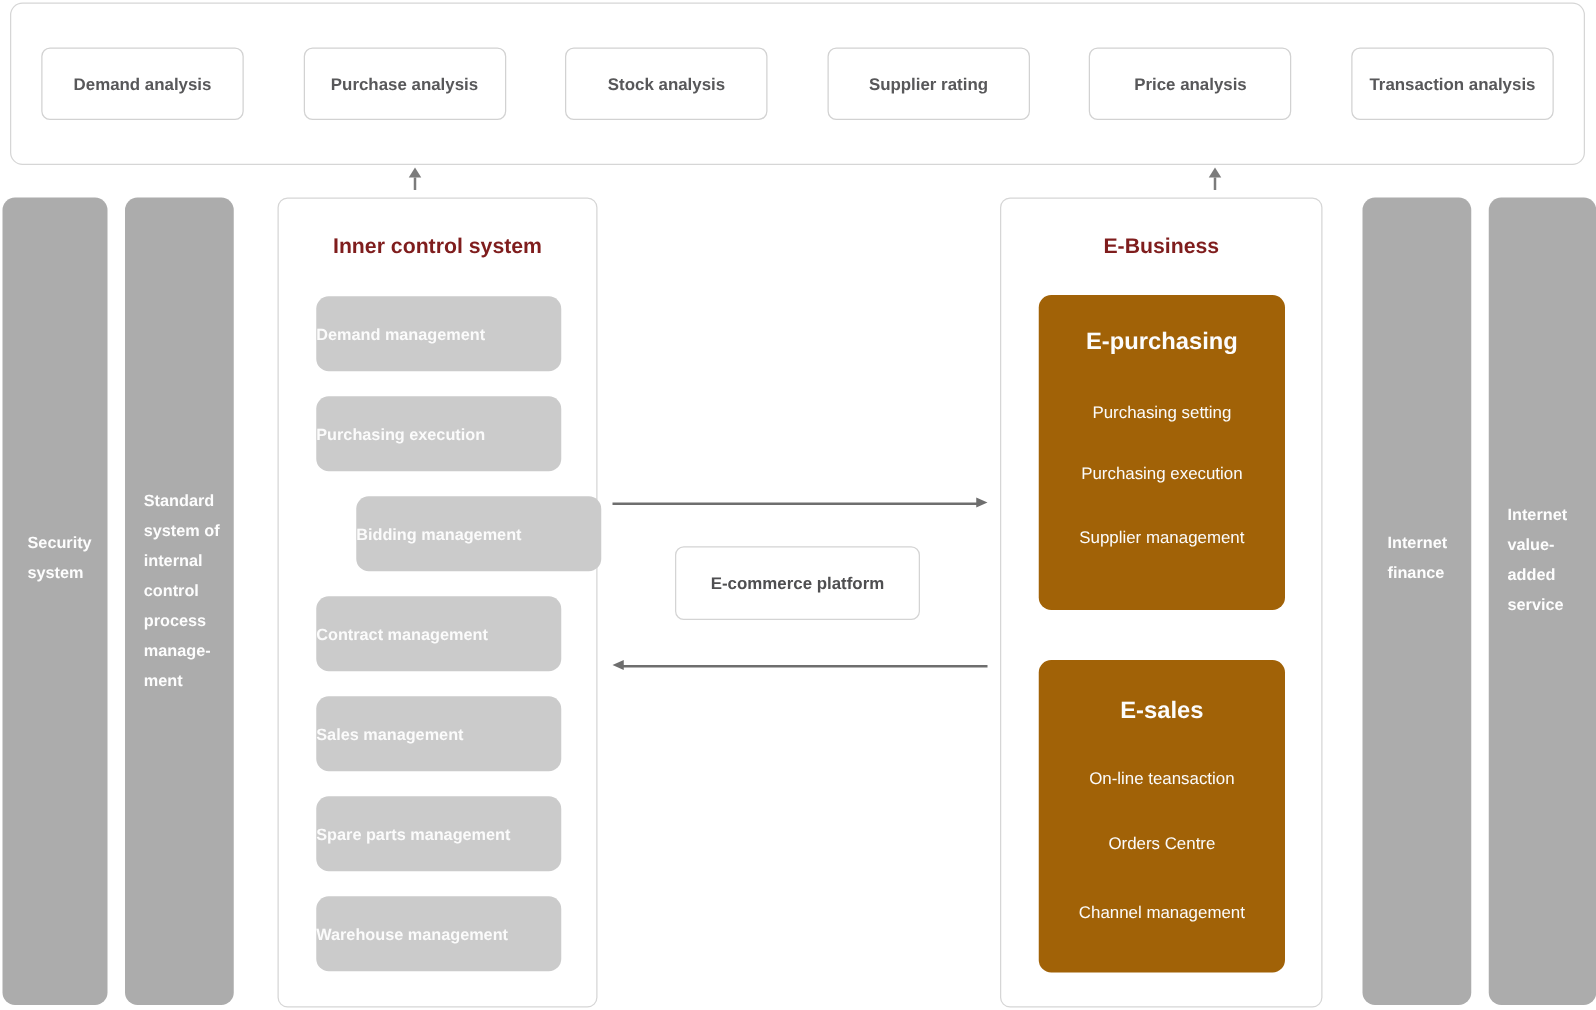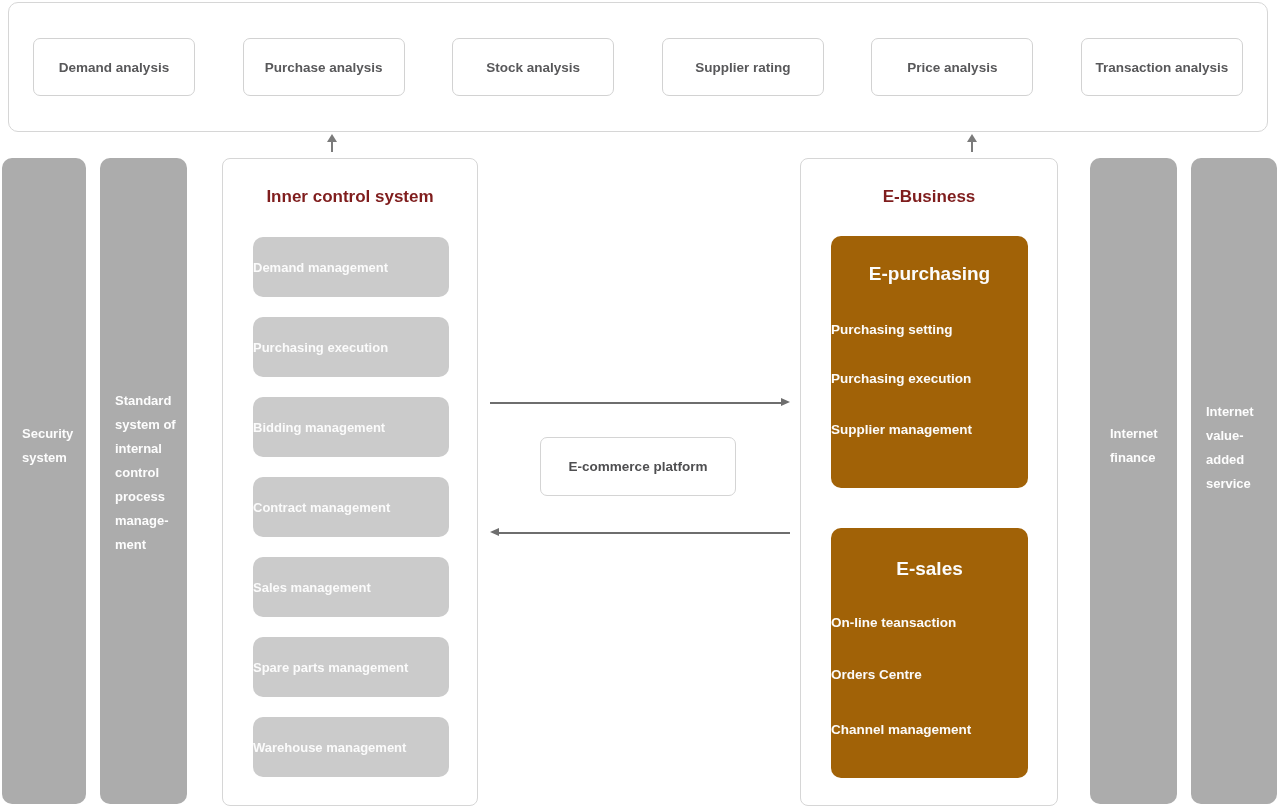--- a/index.html
+++ b/index.html
@@ -46,22 +46,22 @@
     font-size:13px; font-weight:600; color:#fbfbfb; text-align:center;
   }
   .gray-block {
     position:absolute; left:30px; width:197px; background:#a16207; border-radius:10px;
   }
   .block-title {
     position:absolute; left:0; width:100%; text-align:center;
     font-size:19px; font-weight:600; color:#fcfcfc; line-height:24px;
   }
   .block-item {
-    position:absolute; left:0; width:100%; 
-    font-size:13.5px; font-weight:700; color:#fbfbfb; line-height:17px;
+    position:absolute; left:0; width:100%; text-align:center;
+    font-size:13.5px; font-weight:400; color:#fbfbfb; line-height:17px;
   }
 
   
   .platform-box {
     position:absolute; left:540px; top:437px; width:196px; height:59px;
     border:1px solid #d4d4d4; border-radius:7px; background:#fff;
     display:flex; align-items:center; justify-content:center;
     font-size:13.5px; font-weight:600; color:#4f4f51;
   }
 
@@ -138,21 +138,21 @@
   </div>
 
   <div class="panel" style="left:222px; width:256px;">
     <div class="panel-title">Inner control system</div>
     <div class="gray-item" style="top:78px;">
       <span>Demand management</span>
     </div>
     <div class="gray-item" style="top:158px;">
       <span>Purchasing execution</span>
     </div>
-    <div class="gray-item" style="top:238px;">
+    <div class="gray-item" style="top:238px;margin-left:32px;">
       <span>Bidding management</span>
     </div>
     <div class="gray-item" style="top:318px;">
       <span>Contract management</span>
     </div>
     <div class="gray-item" style="top:398px;">
       <span>Sales management</span>
     </div>
     <div class="gray-item" style="top:478px;">
       <span>Spare parts management</span>

